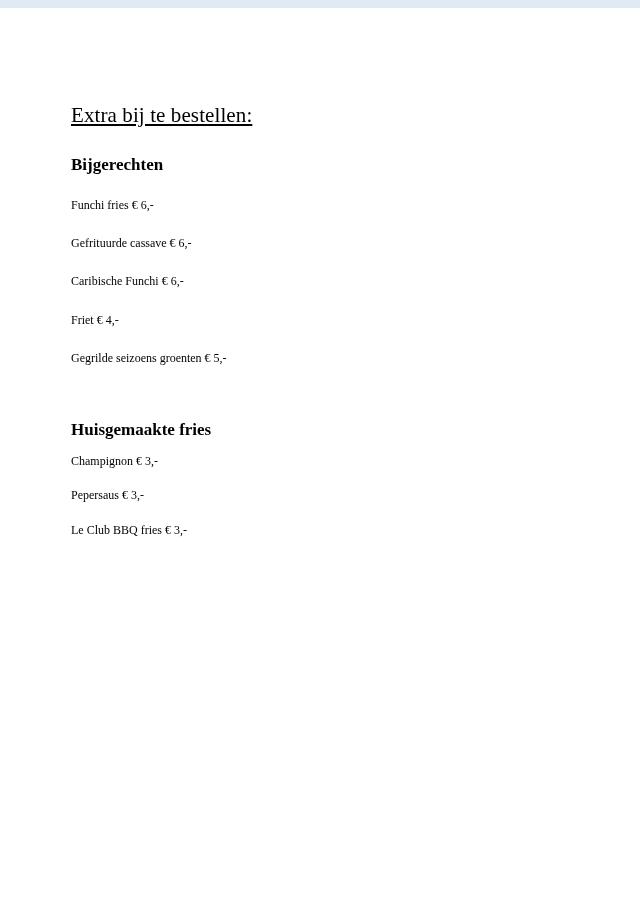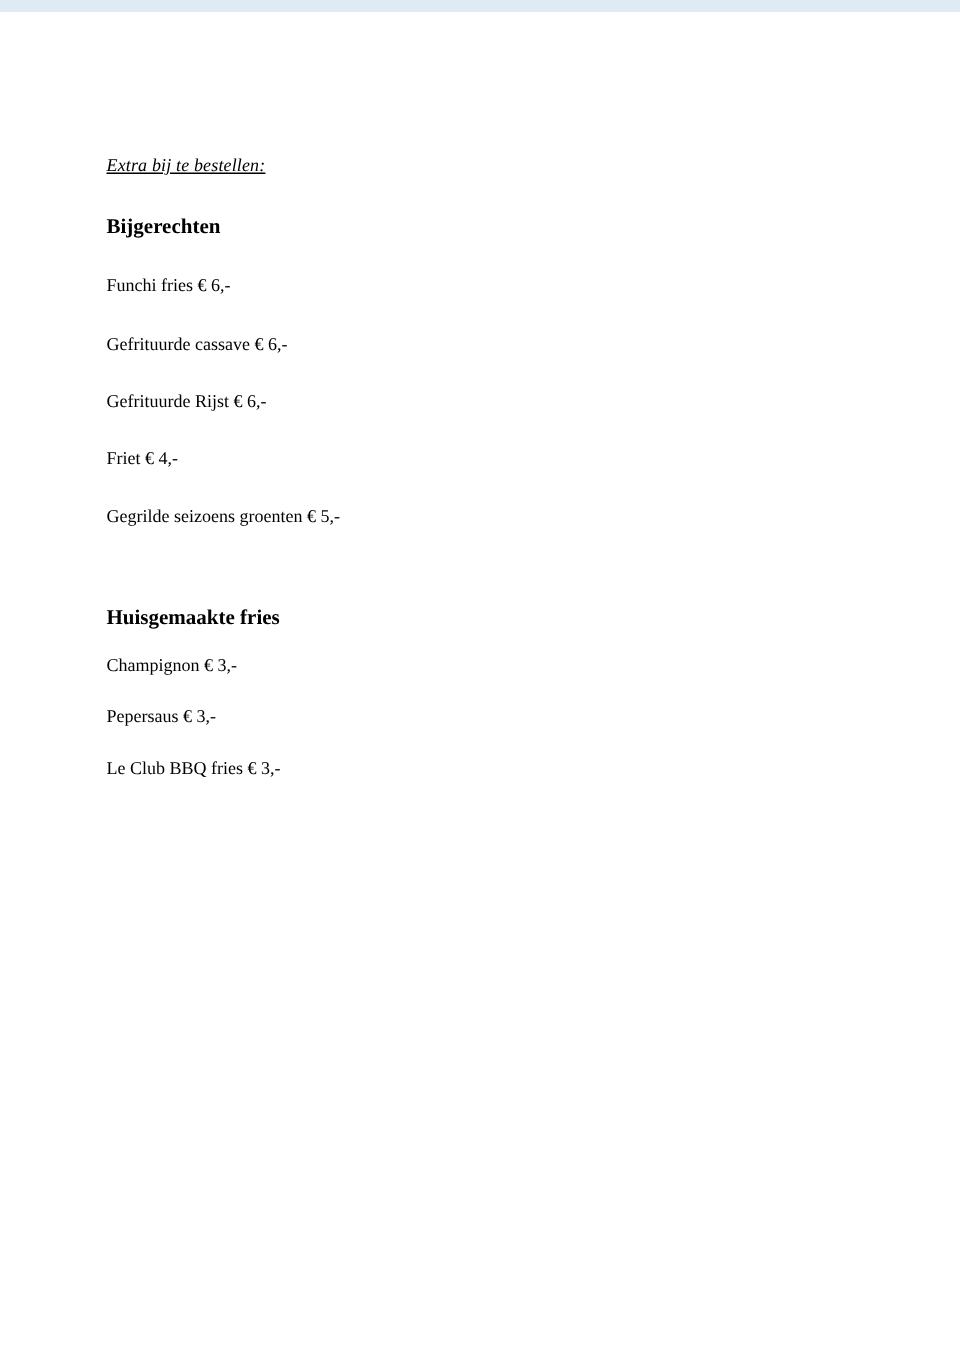--- a/index.html
+++ b/index.html
@@ -32,29 +32,28 @@
     height: 898px;
     background: #ffffff;
   }
   .content {
     position: absolute;
     left: 71px;
     top: 95px;
     width: 480px;
   }
   .section-intro {
-    font-size: 12px;
+    font-size: 21px;
     line-height: 1.2;
     text-decoration: underline;
     margin: 0 0 27px 0;
     letter-spacing: 0.1px;
-    font-style: italic;
   }
   .section-heading {
-    font-size: 14px;
+    font-size: 17px;
     font-weight: bold;
     margin: 0 0 22px 0;
     line-height: 1.2;
   }
   .section-heading.second {
     margin-top: 0;
     margin-bottom: 14px;
   }
   .item {
     font-size: 12px;
@@ -81,21 +80,21 @@
 <div class="page">
   <div class="content">
 
     <div class="section-intro">Extra bij te bestellen:</div>
 
     <div class="section-heading">Bijgerechten</div>
 
     <div class="group sides">
       <div class="item">Funchi fries € 6,-</div>
       <div class="item">Gefrituurde cassave € 6,-</div>
-      <div class="item">Gefrituurde Rijst € 6,-</div>
+      <div class="item">Caribische Funchi € 6,-</div>
       <div class="item">Friet € 4,-</div>
       <div class="item">Gegrilde seizoens groenten € 5,-</div>
     </div>
 
     <div class="spacer"></div>
 
     <div class="section-heading second">Huisgemaakte fries</div>
 
     <div class="group sauces">
       <div class="item">Champignon € 3,-</div>

